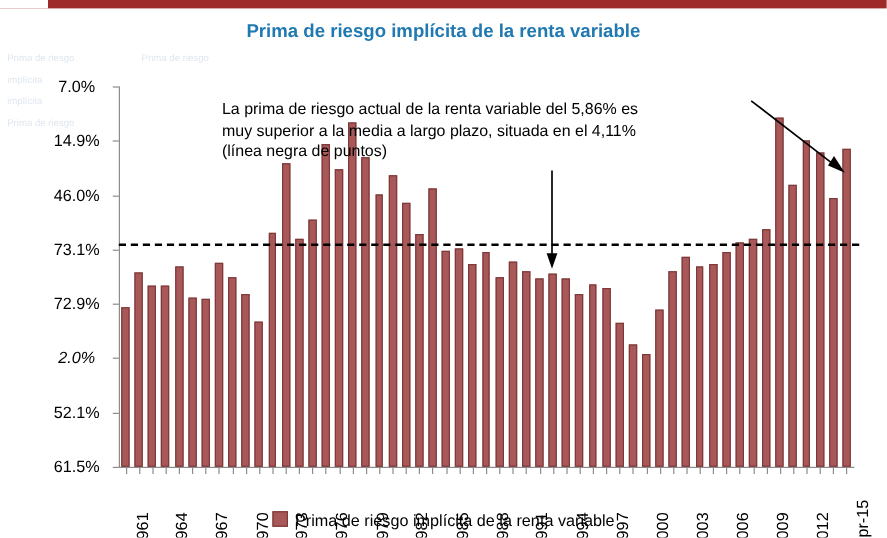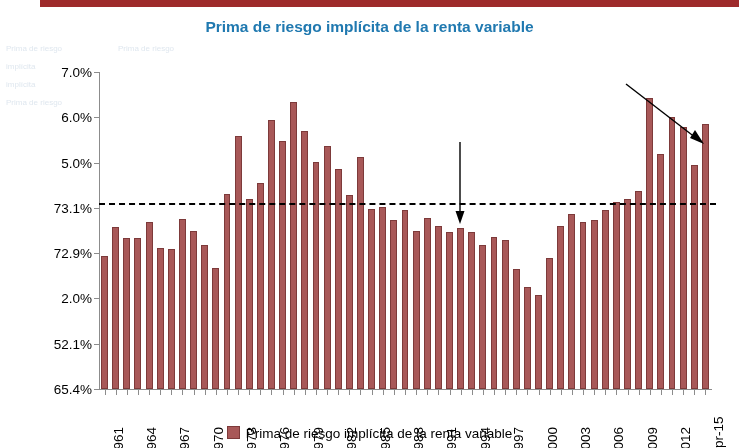--- a/index.html
+++ b/index.html
@@ -72,21 +72,21 @@
     left: 99px;
     top: 355px;
     width: 613px;
     height: 1px;
     background: #8c8c8c;
   }
   .y-tick-label {
     position: absolute;
     right: 0;
     width: 56px;
-    text-align: right;
+    text-align: center;
     font-size: 13.5px;
     color: #000000;
     transform: translateY(-50%);
   }
   .y-tick-mark {
     position: absolute;
     width: 5px;
     height: 1px;
     background: #8c8c8c;
   }
@@ -170,33 +170,33 @@
 <div class="ghost" style="left:6px; top:98px;">Prima de riesgo</div>
 
 <div id="chart-title">Prima de riesgo implícita de la renta variable</div>
 
 <div id="plot-wrap">
 
   <div id="y-axis-line"></div>
   <div id="x-axis-line"></div>
 
   <div id="y-labels">
-      <div class="y-tick-label" style="left: 36px; top: 355px;">65.4%</div>
+      <div class="y-tick-label" style="left: 36px; top: 355px;">61.5%</div>
       <div class="y-tick-mark" style="left: 94px; top: 355px;"></div>
       <div class="y-tick-label" style="left: 36px; top: 309.714px;">52.1%</div>
       <div class="y-tick-mark" style="left: 94px; top: 309.714px;"></div>
-      <div class="y-tick-label" style="left: 36px; top: 264.429px;">2.0%</div>
+      <div class="y-tick-label" style="left: 36px; top: 264.429px; font-style: italic;">2.0%</div>
       <div class="y-tick-mark" style="left: 94px; top: 264.429px;"></div>
       <div class="y-tick-label" style="left: 36px; top: 219.143px;">72.9%</div>
       <div class="y-tick-mark" style="left: 94px; top: 219.143px;"></div>
       <div class="y-tick-label" style="left: 36px; top: 173.857px;">73.1%</div>
       <div class="y-tick-mark" style="left: 94px; top: 173.857px;"></div>
-      <div class="y-tick-label" style="left: 36px; top: 128.571px;">5.0%</div>
+      <div class="y-tick-label" style="left: 36px; top: 128.571px;">46.0%</div>
       <div class="y-tick-mark" style="left: 94px; top: 128.571px;"></div>
-      <div class="y-tick-label" style="left: 36px; top: 83.2857px;">6.0%</div>
+      <div class="y-tick-label" style="left: 36px; top: 83.2857px;">14.9%</div>
       <div class="y-tick-mark" style="left: 94px; top: 83.2857px;"></div>
       <div class="y-tick-label" style="left: 36px; top: 38px;">7.0%</div>
       <div class="y-tick-mark" style="left: 94px; top: 38px;"></div>
     </div>
   <div id="x-labels">
       <div class="x-tick-mark" style="left: 104.564px;"></div>
       <div class="x-tick-label" style="left: 110.564px; top: 423px;">1961</div>
       <div class="x-tick-mark" style="left: 115.691px;"></div>
       <div class="x-tick-mark" style="left: 126.818px;"></div>
       <div class="x-tick-mark" style="left: 137.945px;"></div>
@@ -326,20 +326,21 @@
         <div class="bar" style="left: 558.478px; width: 6.89891px; height: 235.486px;"></div>
         <div class="bar" style="left: 569.605px; width: 6.89891px; height: 271.714px;"></div>
         <div class="bar" style="left: 580.732px; width: 6.89891px; height: 261.751px;"></div>
         <div class="bar" style="left: 591.86px; width: 6.89891px; height: 223.711px;"></div>
         <div class="bar" style="left: 602.987px; width: 6.89891px; height: 265.374px;"></div>
       </div>
   </div>
 
   <div id="avg-line" style="top: 168.876px;"></div>
 
+  <div id="annotation">La prima de riesgo actual de la renta variable del 5,86% es muy superior a la media a largo plazo, situada en el 4,11% (línea negra de puntos)</div>
 
   <svg class="arrow" id="arrow-left" width="40" height="90" style="left:444px; top:108px;">
     <line x1="16" y1="0" x2="16" y2="72" stroke="#000000" stroke-width="1.4"></line>
     <polygon points="16,82 11.5,69 20.5,69" fill="#000000"></polygon>
   </svg>
 
   <svg class="arrow" id="arrow-right" width="90" height="70" style="left:624px; top:48px;">
     <line x1="2" y1="2" x2="72" y2="56" stroke="#000000" stroke-width="1.4"></line>
     <polygon points="80,62 66,56 71,48" fill="#000000"></polygon>
   </svg>

